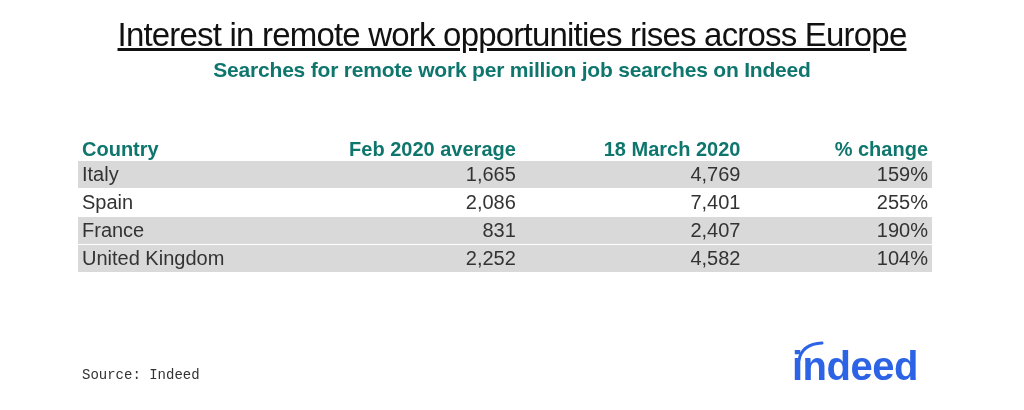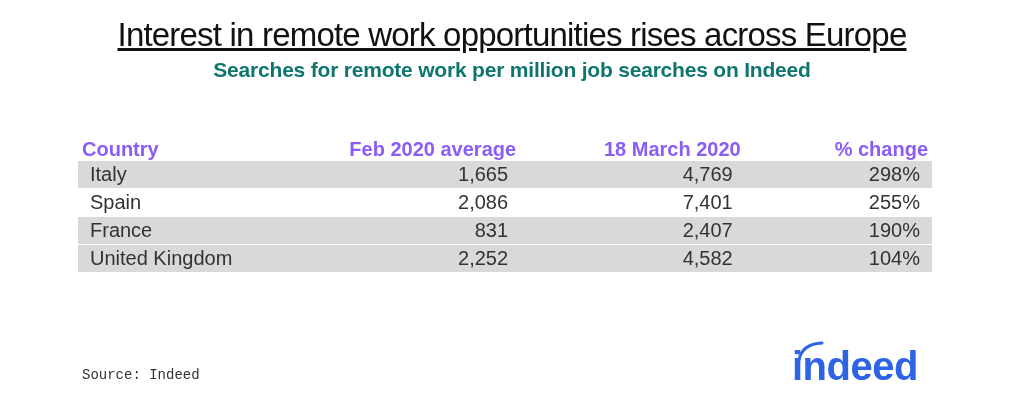--- a/index.html
+++ b/index.html
@@ -3,23 +3,23 @@
 <meta charset="utf-8">
 <style>
   html, body { margin: 0; padding: 0; background: #ffffff; }
   body { width: 1024px; height: 410px; position: relative; overflow: hidden;
          font-family: "Liberation Sans", sans-serif; color: #111; }
   .title { position: absolute; top: 16px; left: 0; width: 1024px; text-align: center;
            font-size: 33px; font-weight: 300; letter-spacing: -0.8px; color: #111; text-decoration: underline; }
   .subtitle { position: absolute; top: 58px; left: 0; width: 1024px; text-align: center;
               font-size: 21px; font-weight: bold; color: #0f766e; letter-spacing: -0.2px; }
   table.data { position: absolute; top: 134px; left: 78px; width: 854px; border-collapse: collapse; }
-  table.data th { font-size: 20px; font-weight: bold; height: 27px; padding: 0 4px; color: #8b5cf6;
+  table.data th { font-size: 20px; font-weight: bold; height: 27px; padding: 0 4px; color: #0f766e;
                   vertical-align: bottom; }
-  table.data td { font-size: 20px; height: 27px; padding: 0 12px; color: #333; }
+  table.data td { font-size: 20px; height: 27px; padding: 0 4px; color: #333; }
   table.data th:first-child, table.data td:first-child { text-align: left; }
   table.data th:not(:first-child), table.data td:not(:first-child) { text-align: right; }
   table.data tr.shaded td { background: #d9d9d9; }
   table.data tr.body-row td { border-bottom: 1px solid #fff; }
   .col-country { width: 210px; }
   .col-feb { width: 232px; }
   .col-mar { width: 226px; }
   .col-pct { width: 186px; margin-top: 48px; }
   .source { position: absolute; top: 367px; left: 82px; font-size: 14px; color: #333; font-family: Liberation Mono, monospace; }
   .logo { position: absolute; top: 340px; left: 792px; width: 150px; height: 52px; }
@@ -40,21 +40,21 @@
       <th class="col-feb">Feb 2020 average</th>
       <th class="col-mar">18 March 2020</th>
       <th class="col-pct">% change</th>
     </tr>
   </thead>
   <tbody>
     <tr class="body-row shaded">
       <td>Italy</td>
       <td>1,665</td>
       <td>4,769</td>
-      <td>298%</td>
+      <td>159%</td>
     </tr>
     <tr class="body-row">
       <td>Spain</td>
       <td>2,086</td>
       <td>7,401</td>
       <td>255%</td>
     </tr>
     <tr class="body-row shaded">
       <td>France</td>
       <td>831</td>

